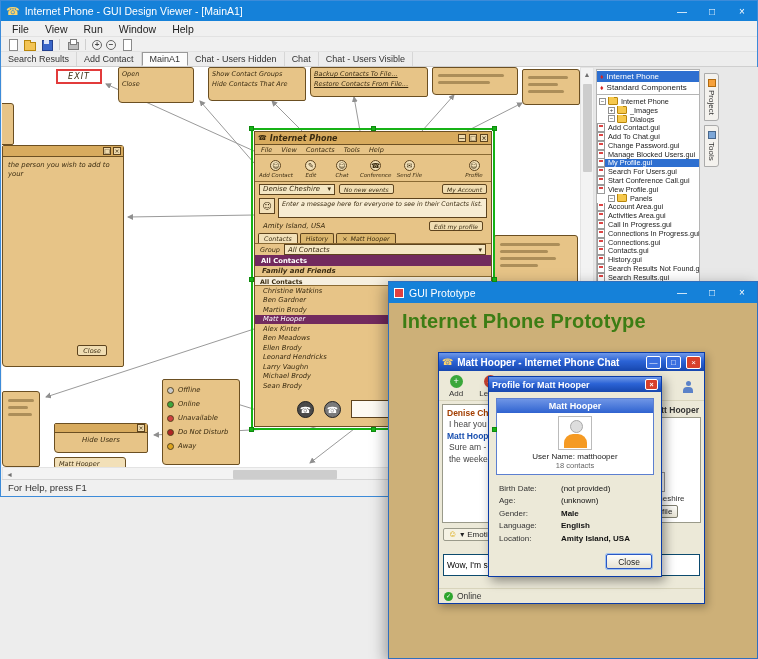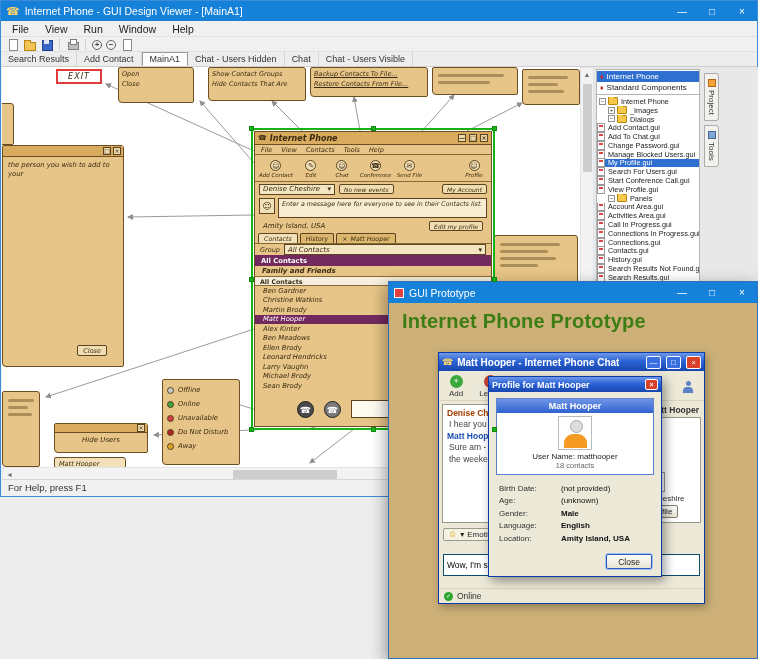--- a/index.html
+++ b/index.html
@@ -412,22 +412,22 @@
           <div class="wf-grouprow">
             <span>Group</span>
             <span class="wf-dd" style="flex:1">
               <span>All Contacts</span>
               <span>▾</span>
             </span>
           </div>
           <div class="wf-purple">All Contacts</div>
           <div class="wf-option">Family and Friends</div>
           <div class="wf-listheader">All Contacts</div>
+          <div class="wf-contact">Christine Watkins</div>
           <div class="wf-contact">Ben Gardner</div>
-          <div class="wf-contact">Christine Watkins</div>
           <div class="wf-contact">Martin Brody</div>
           <div class="wf-contact selected">Matt Hooper</div>
           <div class="wf-contact">Alex Kinter</div>
           <div class="wf-contact">Ben Meadows</div>
           <div class="wf-contact">Ellen Brody</div>
           <div class="wf-contact">Leonard Hendricks</div>
           <div class="wf-contact">Larry Vaughn</div>
           <div class="wf-contact">Michael Brody</div>
           <div class="wf-contact">Sean Brody</div>
           <div class="wf-callrow">

